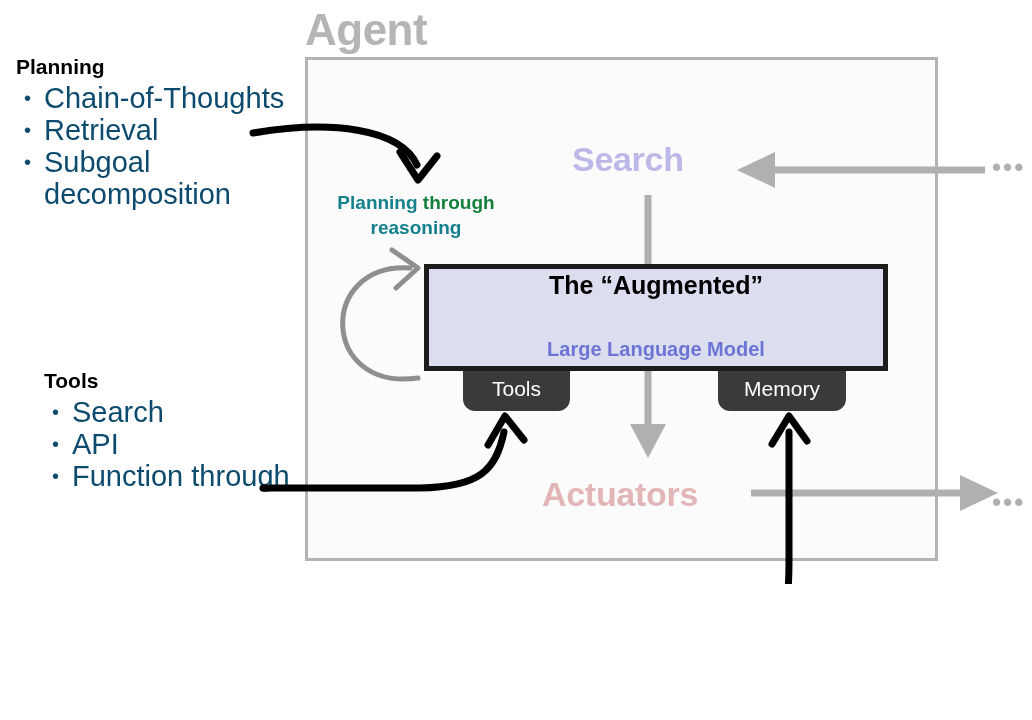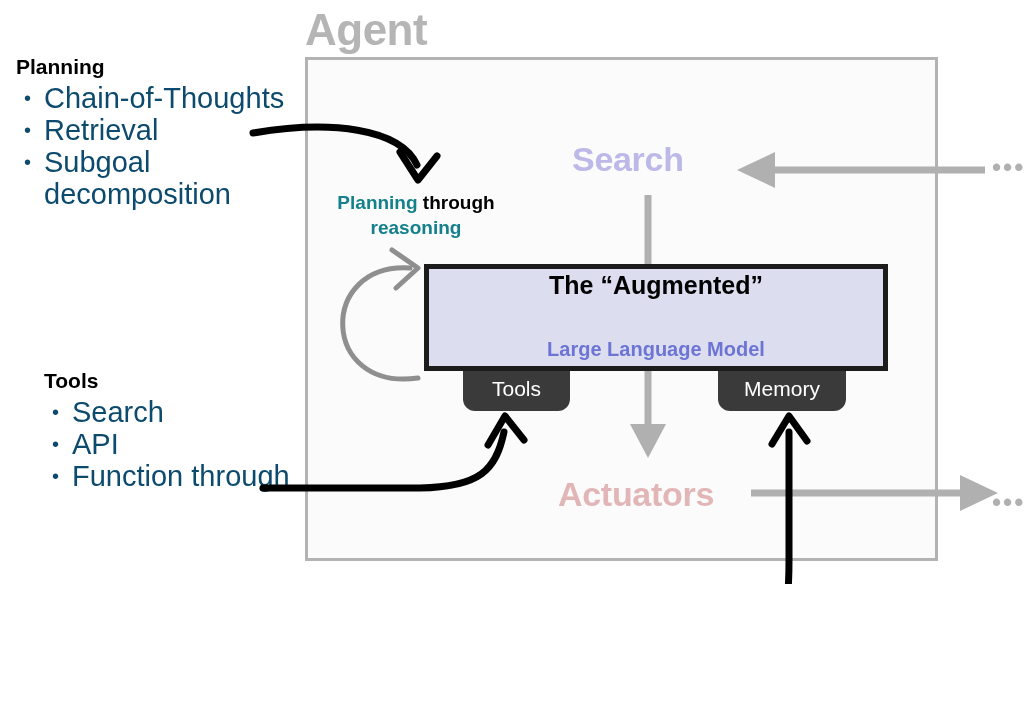--- a/index.html
+++ b/index.html
@@ -78,21 +78,21 @@
 
   
   .port-label {
     position: absolute;
     font-size: 34px;
     font-weight: 700;
     line-height: 40px;
     letter-spacing: -0.3px;
   }
   #sensors-label   { left: 572px; top: 139px; color: #bcb9e8; }
-  #actuators-label { left: 558px; top: 474px; color: #e2b6b6; }
+  #actuators-label { left: 542px; top: 474px; color: #e2b6b6; }
 
   
   #llm-box {
     position: absolute;
     left: 424px;
     top: 264px;
     width: 464px;
     height: 107px;
     background: #dcdef0;
     border: 5px solid #1c1c1c;
@@ -148,21 +148,21 @@
     left: 318px;
     top: 190px;
     width: 196px;
     text-align: center;
     font-size: 19px;
     font-weight: 700;
     line-height: 25px;
     z-index: 7;
   }
   .c-teal { color: #13808c; }
-  .c-dark { color: #000000; }
+  .c-dark { color: #15803d; }
 
   
   .ellipsis-dots {
     position: absolute;
     color: #b0b0b0;
     font-size: 26px;
     line-height: 10px;
     letter-spacing: 2px;
     font-weight: 700;
   }

